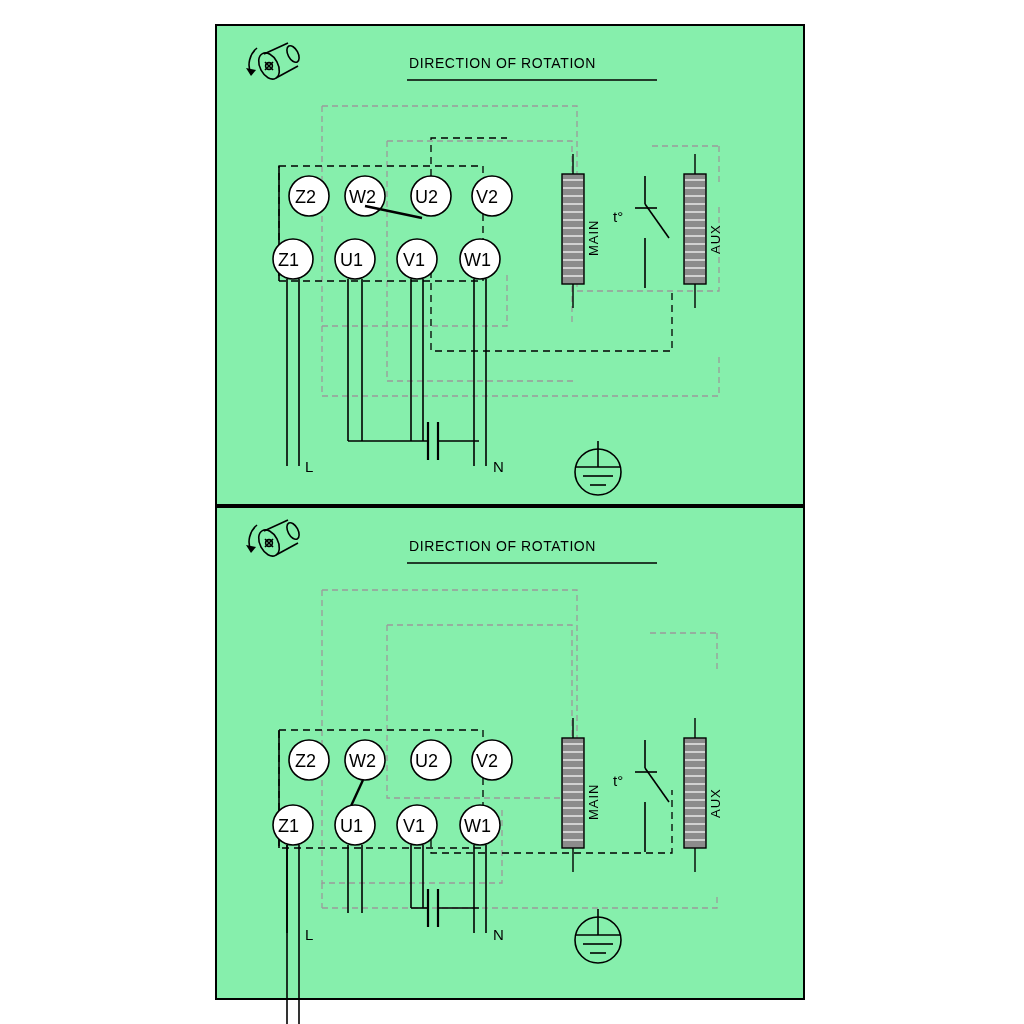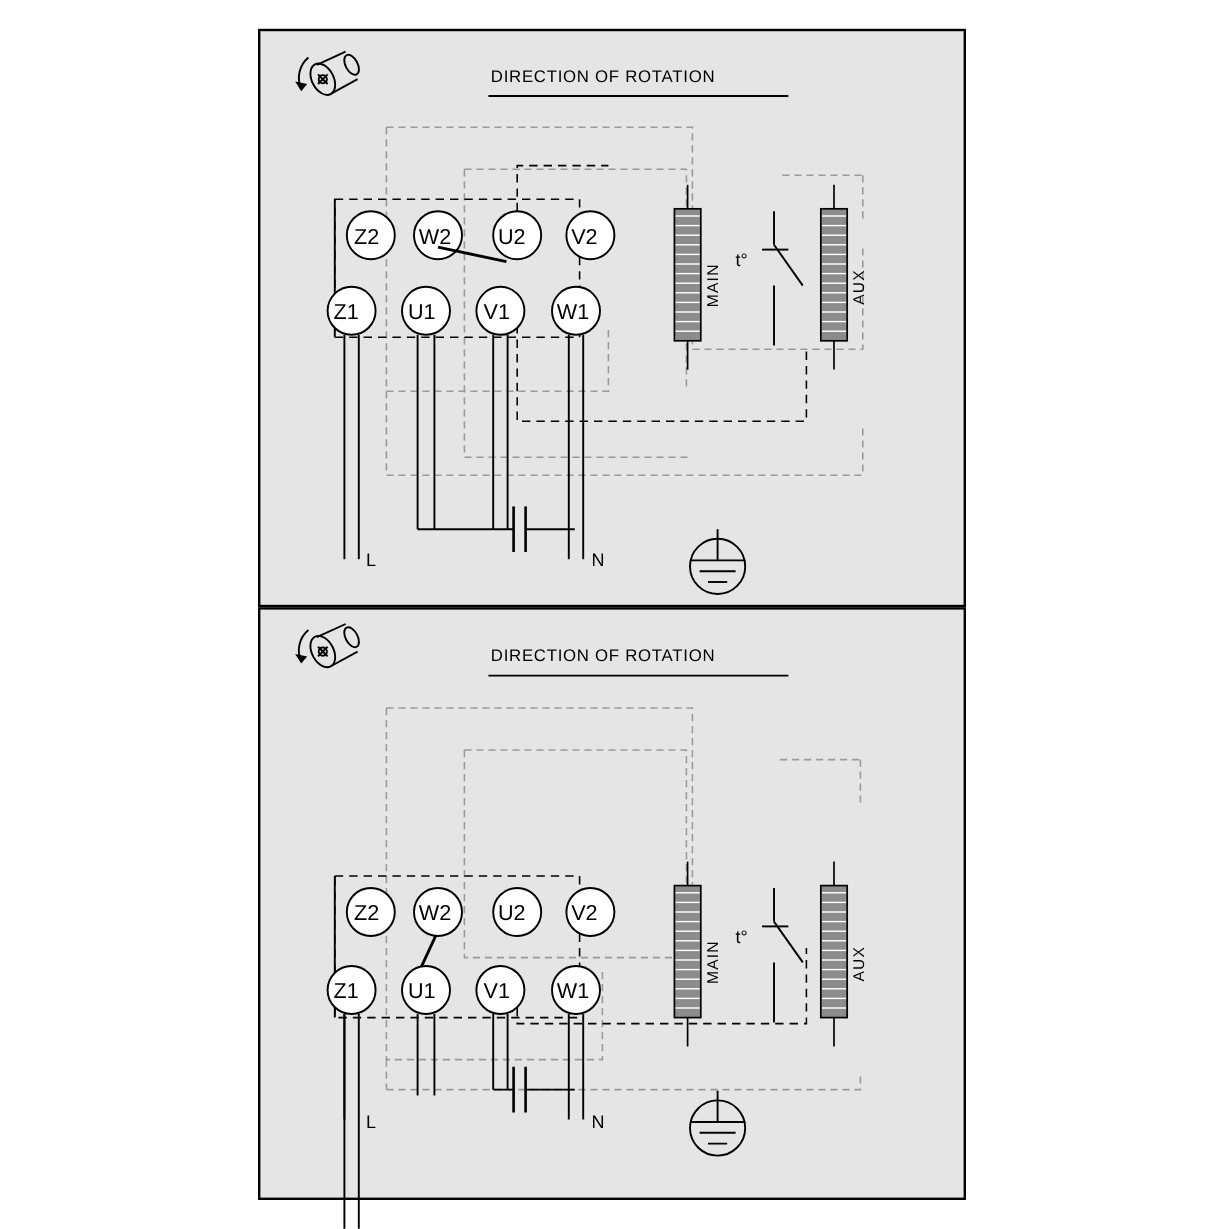--- a/index.html
+++ b/index.html
@@ -1,18 +1,18 @@
 <!DOCTYPE html>
 <html><head>
 <meta charset="utf-8">
 <style>
   html,body{margin:0;padding:0;background:#ffffff;}
   body{width:1024px;height:1024px;font-family:"Liberation Sans",sans-serif;}
   #stage{position:relative;width:1024px;height:1024px;}
-  .panel{position:absolute;border:2px solid #000;box-sizing:border-box;background:#e5e5e5;}
+  .panel{position:absolute;border:2px solid #000;box-sizing:border-box;background:#86efac;}
   .panel-top{left:215px;top:24px;width:590px;height:482px;}
   .panel-bottom{left:215px;top:506px;width:590px;height:494px;}
   svg{position:absolute;left:0;top:0;overflow:visible;}
   .title-txt{font-size:14px;letter-spacing:.6px;fill:#000;}
   .term-txt{font-size:18px;fill:#000;font-family:"Liberation Sans",sans-serif;}
   .side-txt{font-size:13px;fill:#000;letter-spacing:1px;}
   .small-txt{font-size:15px;fill:#000;}
 </style>
 </head>
 <body>

